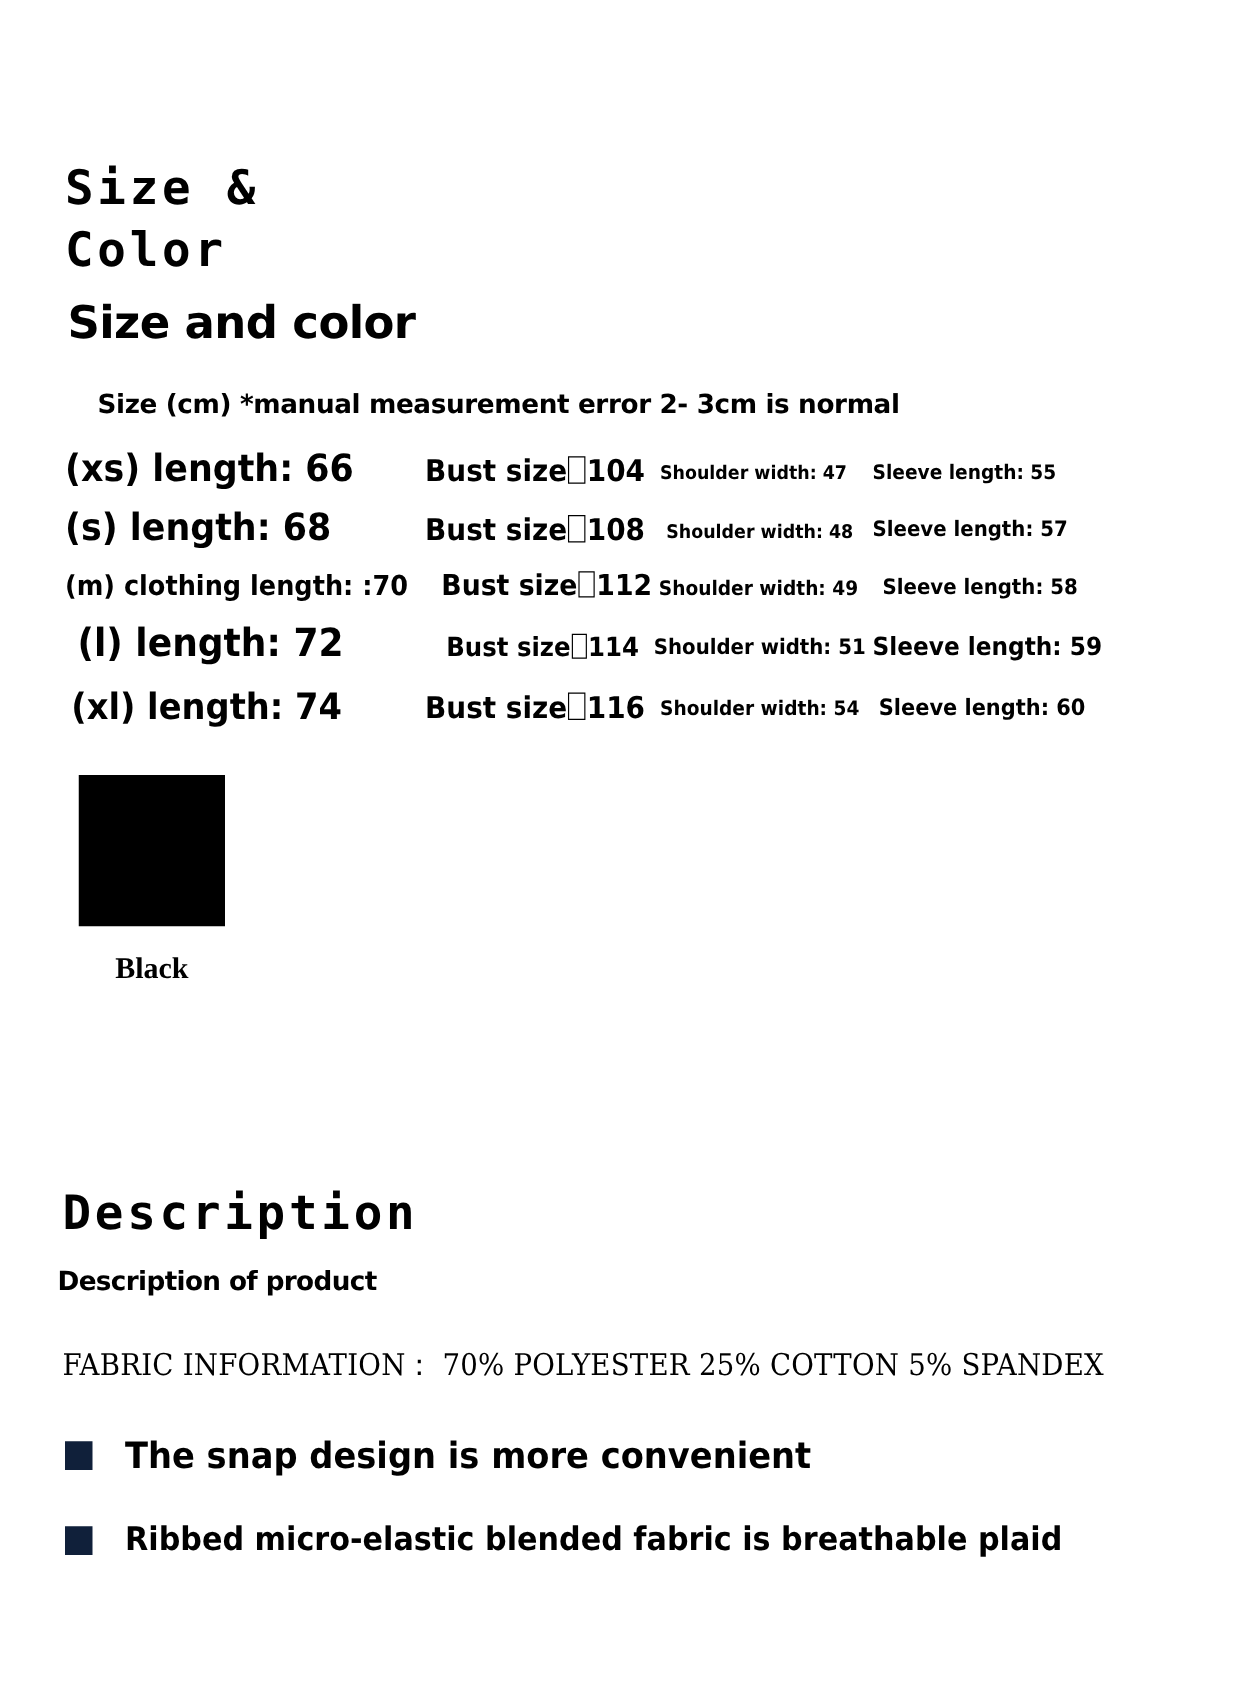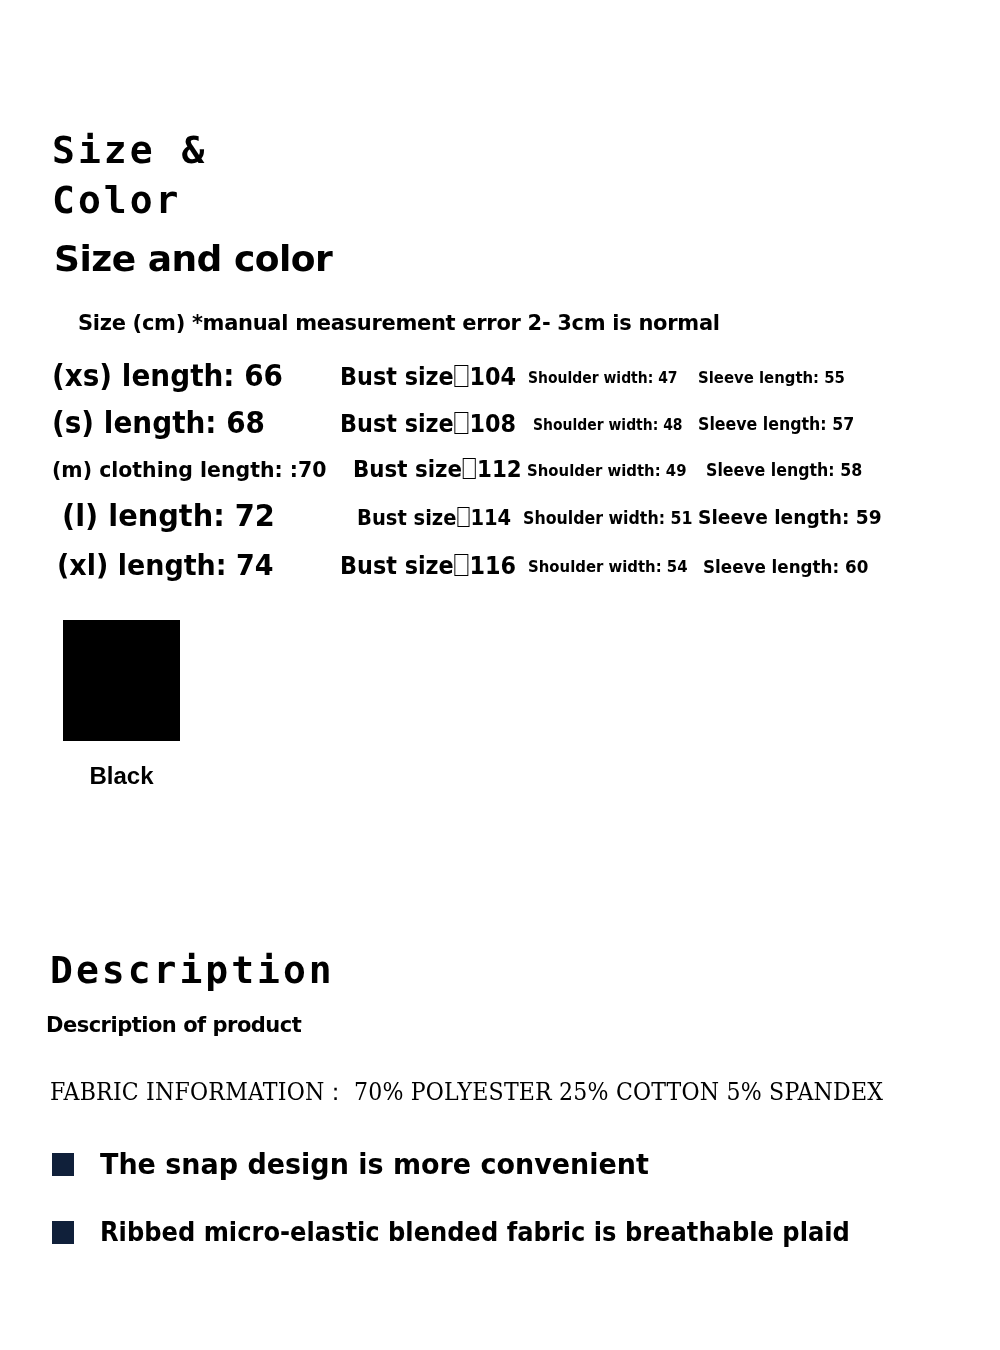--- a/index.html
+++ b/index.html
@@ -108,21 +108,21 @@
   #swatches { position: absolute; left: 0; top: 620px; width: 1000px; height: 180px; }
   .swatch-item { position: absolute; top: 0; width: 175px; text-align: center; }
   .swatch-chip {
     width: 117px;
     height: 121px;
     margin: 0 auto;
     display: block;
   }
   .swatch-label {
     margin-top: 21px;
-    font-family: Liberation Sans, sans-serif;
+    font-family: Liberation Serif, serif;
     font-weight: 700;
     font-size: 24px;
     letter-spacing: 0px;
     color: #000;
   }
 
   
   .fabric-line {
     font-family: "DejaVu Serif", serif;
     font-weight: 400;

